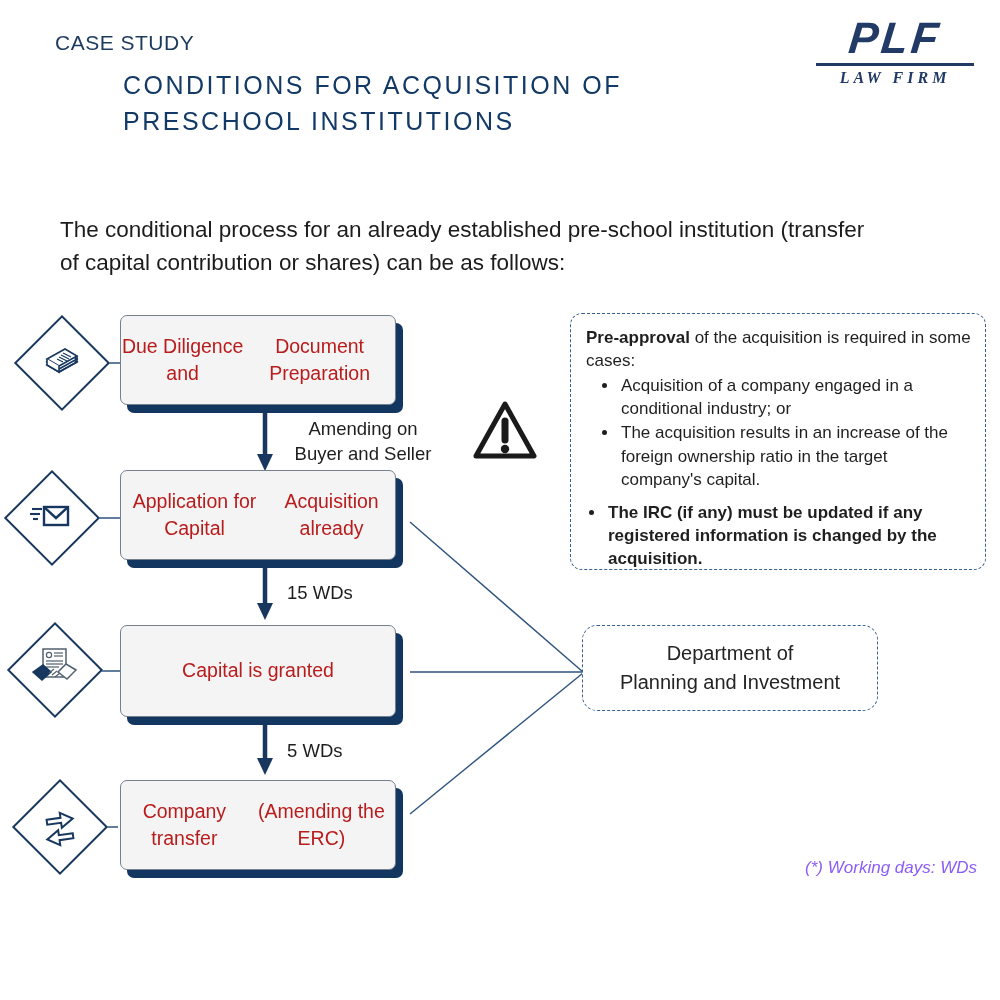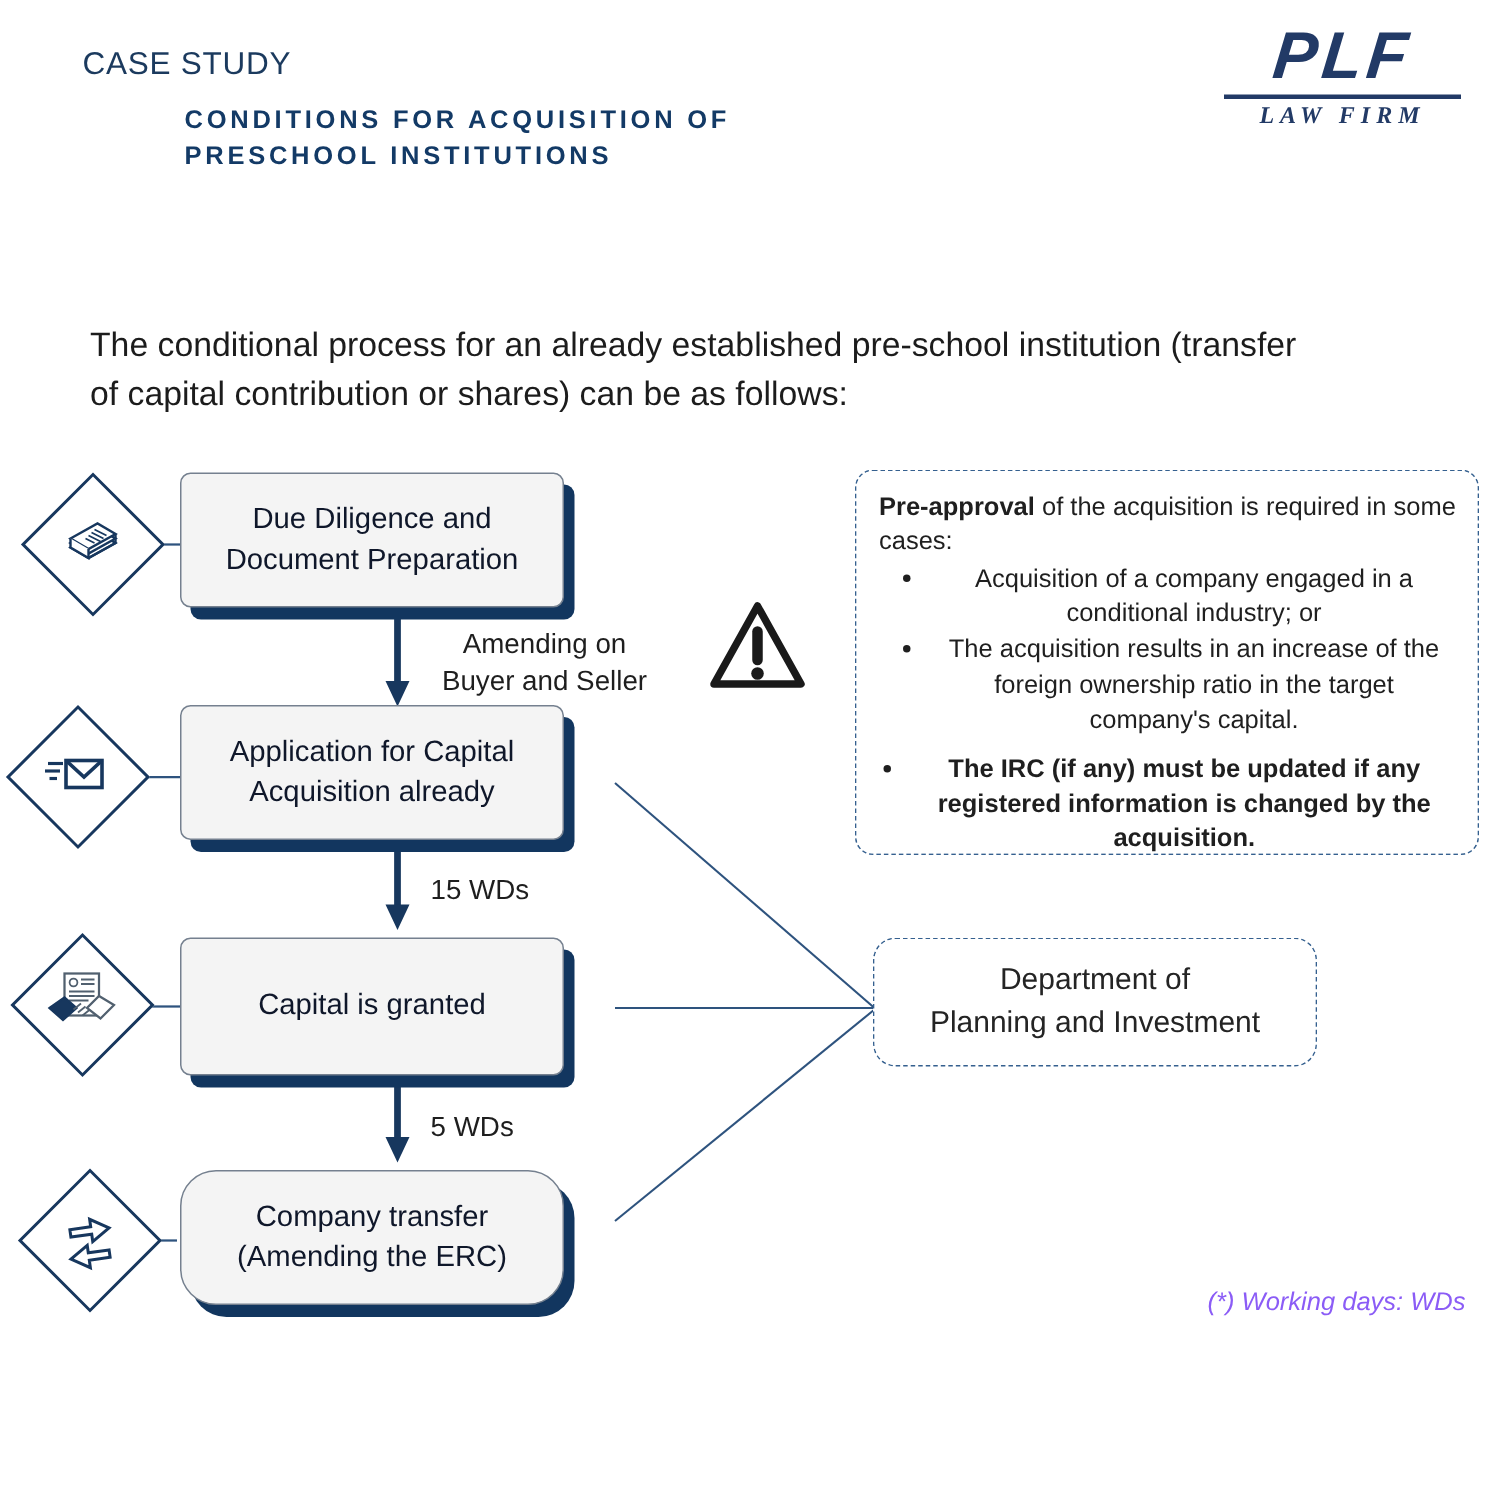--- a/index.html
+++ b/index.html
@@ -8,21 +8,21 @@
   .canvas { position:relative; width:1000px; height:1000px; background:#ffffff; overflow:hidden; }
 
   svg.overlay { position:absolute; left:0; top:0; width:1000px; height:1000px; z-index:0; }
 
   .eyebrow {
     position:absolute; left:55px; top:31px;
     font-size:21px; font-weight:500; letter-spacing:0.5px; color:#1b3a5e;
   }
   .title {
     position:absolute; left:123px; top:68px;
-    font-size:17px; font-weight:700; letter-spacing:2.5px; line-height:1.42;
+    font-size:25px; font-weight:400; letter-spacing:2.5px; line-height:1.42;
     color:#133a66;
   }
   .title span { display:block; }
 
   .logo { position:absolute; left:812px; top:16px; width:166px; text-align:center; color:#223a66; }
   .logo-plf {
     font-size:44px; font-weight:800; font-style:italic; letter-spacing:3px; line-height:1;
     transform:skewX(-6deg); padding-bottom:2px;
   }
   .logo-rule { border-top:3px solid #223a66; margin:1px 4px 3px 4px; }
@@ -31,31 +31,31 @@
     font-size:16px; letter-spacing:4px;
   }
 
   .intro {
     position:absolute; left:60px; top:214px; width:915px;
     font-size:22.5px; color:#1c1c1c; line-height:1.45;
   }
   .intro span { display:block; }
 
   .step {
-    position:absolute; left:120px; width:256px; height:90px; z-index:2;
+    position:absolute; left:120px; width:276px; height:90px; z-index:2;
     background:#f4f4f4; border:1.3px solid #75808f; border-radius:7px;
     box-shadow:7px 8px 0 #12365f;
-    display:flex; flex-direction:column; align-items:center; justify-content:center;
-    text-align:center; font-size:19.5px; color:#0f172a; line-height:1.4;
+    display:flex; flex-direction:row; align-items:center; justify-content:center;
+    text-align:center; font-size:19.5px; color:#b91c1c; line-height:1.4;
   }
   .step span { display:block; }
   #step-1 { top:315px; }
   #step-2 { top:470px; }
   #step-3 { top:625px; height:92px; }
-  #step-4 { top:780px;border-radius:24px; }
+  #step-4 { top:780px; }
 
   .diamond {
     position:absolute; width:68px; height:68px; z-index:1;
     border:2.5px solid #17375E; background:#ffffff; transform:rotate(45deg);
   }
   .icon-holder { position:absolute; width:52px; height:52px; z-index:2; }
 
   .edge-label { position:absolute; z-index:2; font-size:18.5px; color:#1e1e1e; line-height:1.35; }
   .edge-label span { display:block; }
   #edge-label-1 { left:278px; top:417px; width:170px; text-align:center; }
@@ -63,21 +63,21 @@
   #edge-label-3 { left:287px; top:739px; }
 
   .warning-holder { position:absolute; left:472px; top:398px; width:66px; height:66px; z-index:2; }
 
   .note-box {
     position:absolute; left:570px; top:313px; width:416px; height:257px; z-index:2;
     background:#ffffff; border:1.5px dashed #35608f; border-radius:12px;
     padding:12px 14px 10px 15px;
     font-size:17px; color:#1f1f1f; line-height:1.36;
   }
-  .note-box ul { list-style:disc; margin-top:2px; padding-left:33px;text-align:center; }
+  .note-box ul { list-style:disc; margin-top:2px; padding-left:33px; }
   .note-box ul li { padding-left:2px; margin-bottom:1px; }
   .note-box ul.emphasis { padding-left:20px; margin-top:10px; font-weight:700; }
 
   .dept-box {
     position:absolute; left:582px; top:625px; width:296px; height:86px; z-index:2;
     background:#ffffff; border:1.5px dashed #35608f; border-radius:15px;
     display:flex; flex-direction:column; align-items:center; justify-content:center;
     text-align:center; font-size:20px; color:#242424; line-height:1.45;
   }
   .dept-box span { display:block; }

